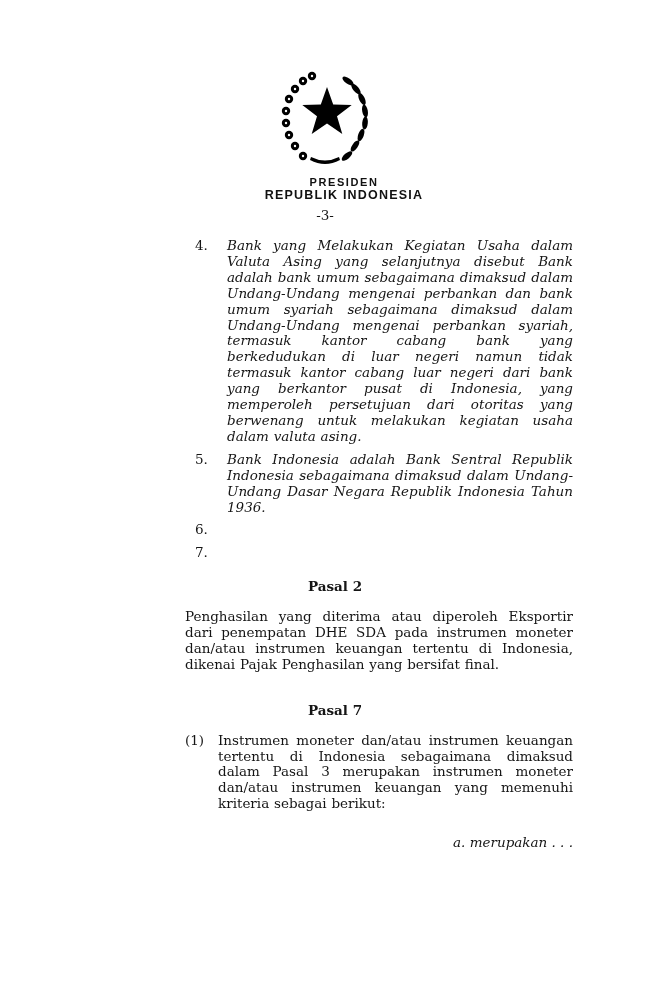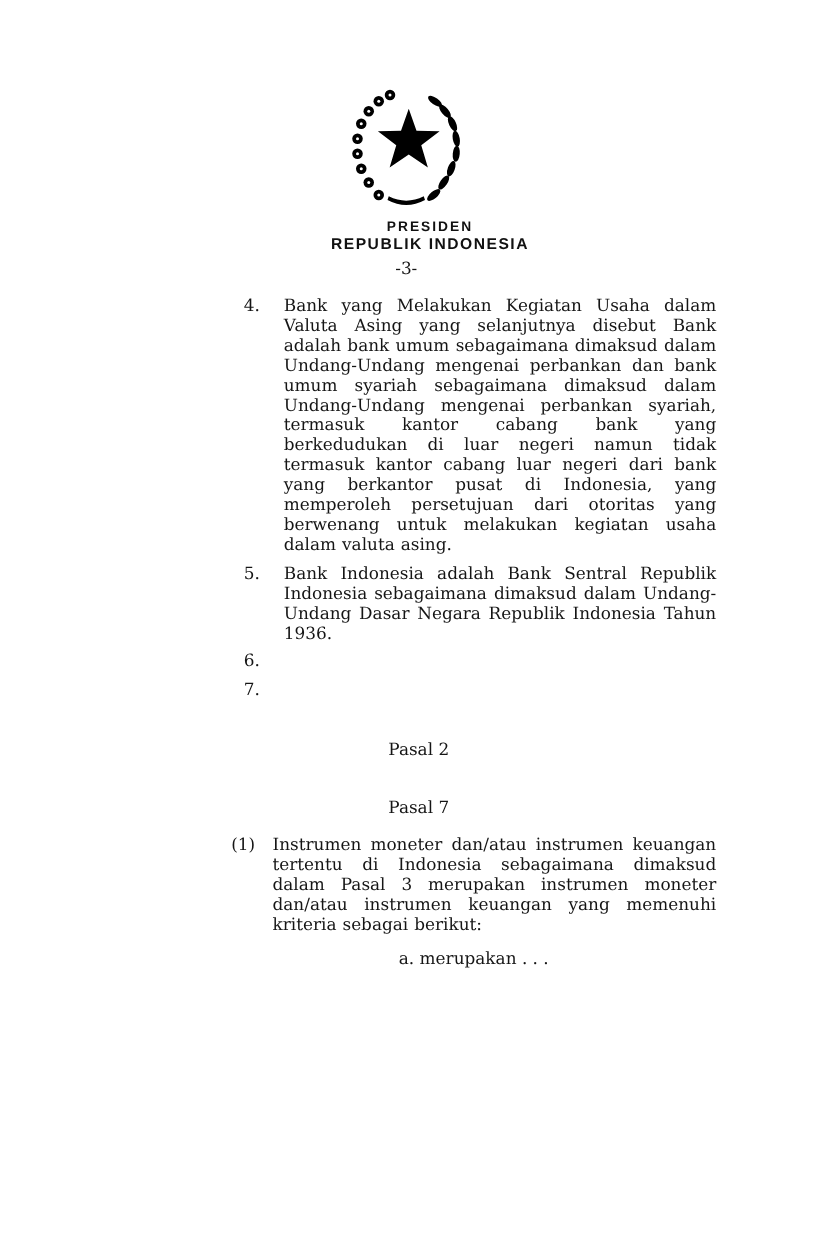--- a/index.html
+++ b/index.html
@@ -24,31 +24,31 @@
     font-family: "Liberation Sans", sans-serif;
     font-weight: 700; font-size: 12.5px; letter-spacing: 1.2px; color: #111; margin-top: 0;
   }
   .page-num { text-align: center; font-size: 13.5px; margin-top: 5px; }
 
   
   .content { margin-left: 185px; width: 388px; margin-top: 15px; font-size: 13.5px; line-height: 15.9px; }
 
   .def-item { display: flex; margin-bottom: 7px; }
   .def-num { flex: none; width: 42px; padding-left: 10px; }
-  .def-text { flex: 1; text-align: justify; text-justify: inter-word; word-spacing: 0.5px; }
+  .def-text { flex: 1; text-align: justify; text-justify: inter-word; word-spacing: 0.5px; font-style: italic; }
 
-  .pasal-heading { width: 300px; text-align: center; margin: 32px 0 14px 0; }
+  .pasal-heading { width: 300px; text-align: center; margin: 18px 0 14px 0; font-weight: bold; }
   .pasal-heading.p3 { margin-top: 30px; }
   .pasal-body { text-align: justify; word-spacing: 0.5px; }
 
   .sub-item { display: flex; }
   .sub-num { flex: none; width: 33px; }
   .sub-text { flex: 1; text-align: justify; word-spacing: 0.5px; }
 
-  .catchword { text-align: center; margin-top: 11px; }
+  .catchword { text-align: right; margin-top: 23px; font-style: italic; }
 </style>
 </head>
 <body>
 
 <div class="page">
 
   <svg class="emblem" viewBox="0 0 96 100" aria-hidden="true">
     <g fill="#000" stroke="none">
 
       <g>
@@ -110,20 +110,21 @@
 
     <div class="def-item">
       <span class="def-num">6.</span>
     </div>
 
     <div class="def-item">
       <span class="def-num">7.</span>
     </div>
 
     <div class="pasal-heading">Pasal 2</div>
+    <div class="pasal-body">Penghasilan yang diterima atau diperoleh Eksportir dari penempatan DHE SDA pada instrumen moneter dan/atau instrumen keuangan tertentu di Indonesia, dikenai Pajak Penghasilan yang bersifat final.</div>
 
     <div class="pasal-heading p3">Pasal 7</div>
 
     <div class="sub-item">
       <span class="sub-num">(1)</span>
       <span class="sub-text">Instrumen moneter dan/atau instrumen keuangan tertentu di Indonesia sebagaimana dimaksud dalam Pasal 3 merupakan instrumen moneter dan/atau instrumen keuangan yang memenuhi kriteria sebagai berikut:</span>
     </div>
 
     <div class="catchword">a. merupakan . . .</div>
   </div>

